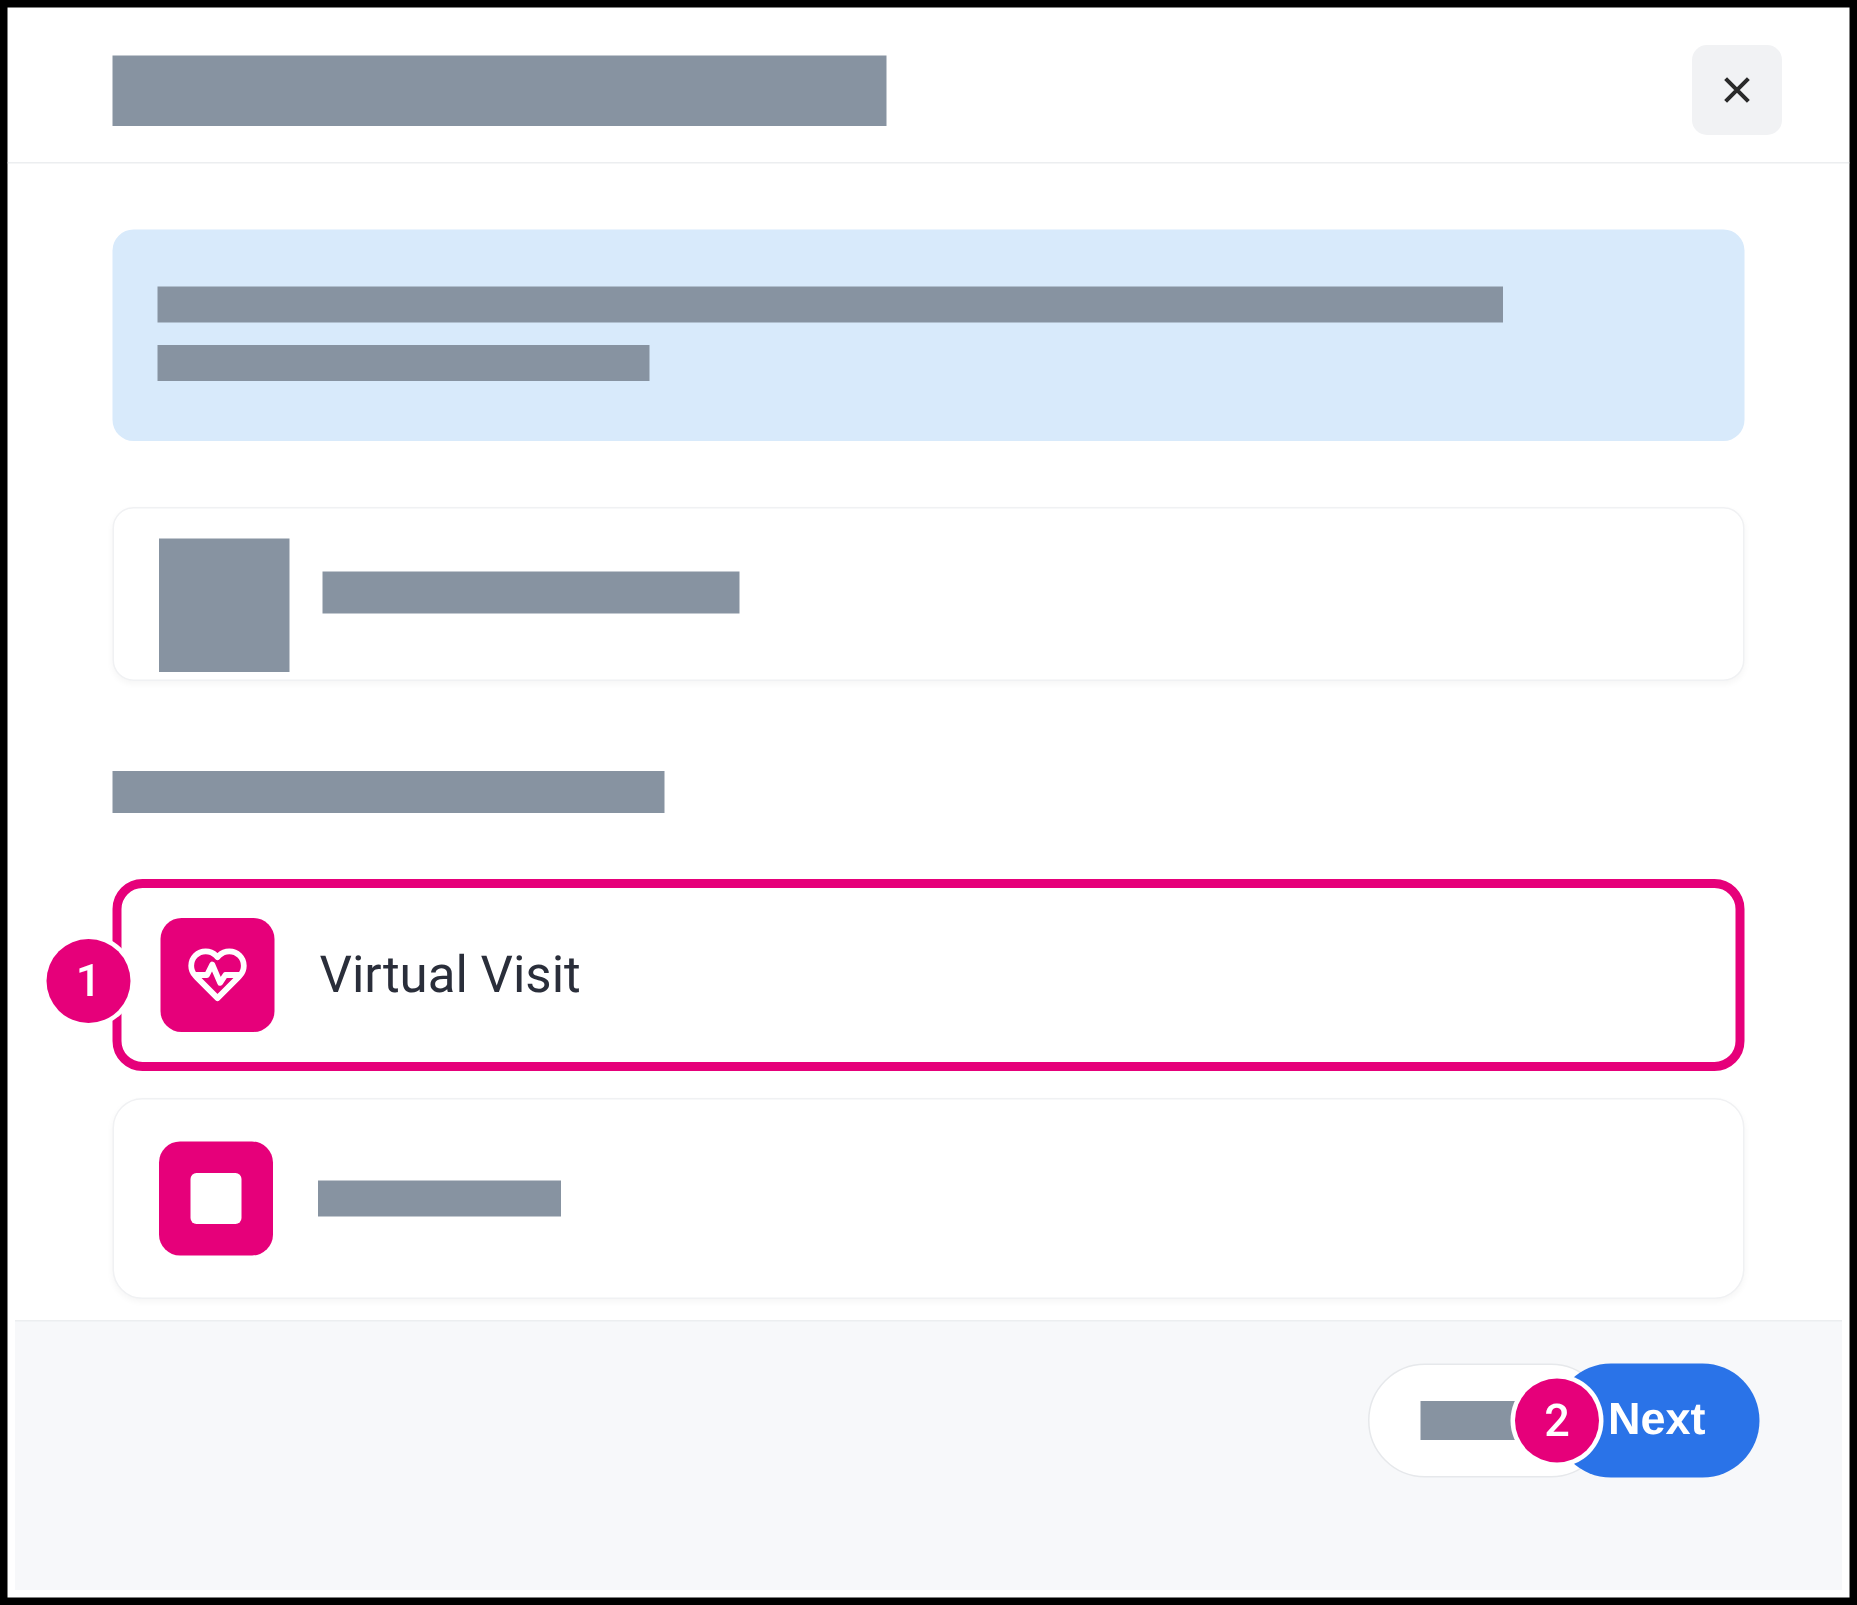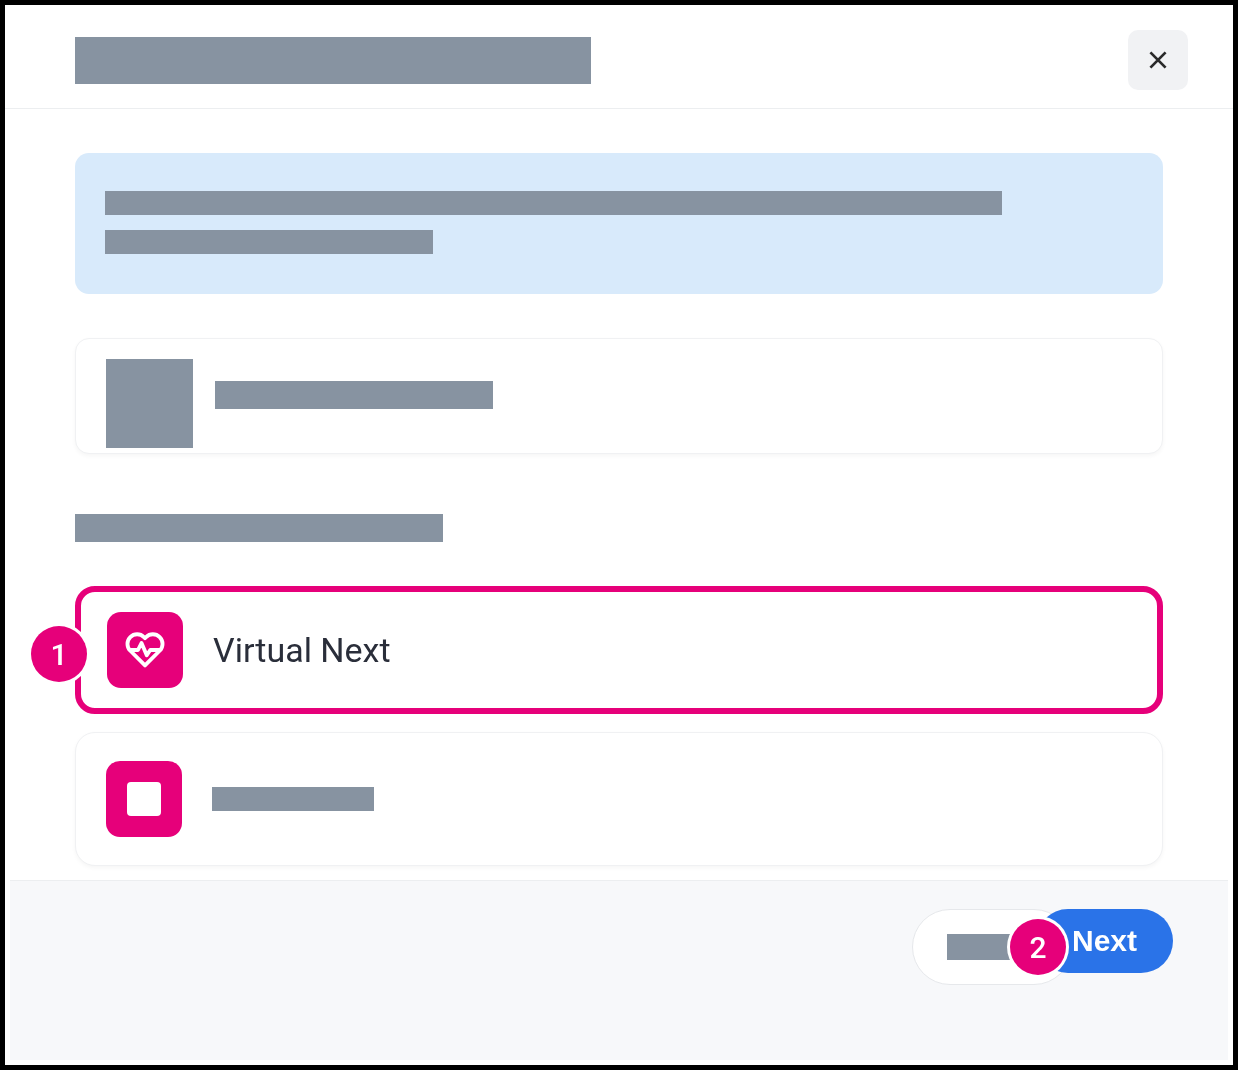--- a/index.html
+++ b/index.html
@@ -191,21 +191,21 @@
   .back-btn .back-placeholder {
     width: 70px;
     height: 26px;
     background: #8793a1;
   }
   .next-btn {
     position: relative;
     background: #2a73e8;
     border: none;
     border-radius: 999px;
-    height: 64px;
+    height: 76px;
     padding: 16px 36px;
     color: #fff;
     font-size: 30px;
     font-weight: 600;
     cursor: pointer;
     display: flex;
     align-items: center;
     z-index: 5;
   }
   .footer-marker-wrap {
@@ -258,21 +258,21 @@
   <div class="section-heading-placeholder"></div>
 
   <div class="option-card selected">
     <div class="marker marker-1">1</div>
     <div class="option-icon">
       <svg viewBox="0 0 24 24" fill="none" stroke="#fff" stroke-width="2.2" stroke-linecap="round" stroke-linejoin="round">
         <path d="M20.4 4.6a5.5 5.5 0 0 0-7.8 0L12 5.2l-.6-.6a5.5 5.5 0 0 0-7.8 7.8l.6.6L12 20.8l7.8-7.8.6-.6a5.5 5.5 0 0 0 0-7.8z"></path>
         <path d="M4 12h4l2-4 3 7 2-3h5"></path>
       </svg>
     </div>
-    <span class="option-label">Virtual Next</span>
+    <span class="option-label">Virtual Visit</span>
   </div>
 
   <div class="option-card unselected">
     <div class="option-icon">
       <div class="square-inner"></div>
     </div>
     <div class="option-label-placeholder"></div>
   </div>
 
 </div>

